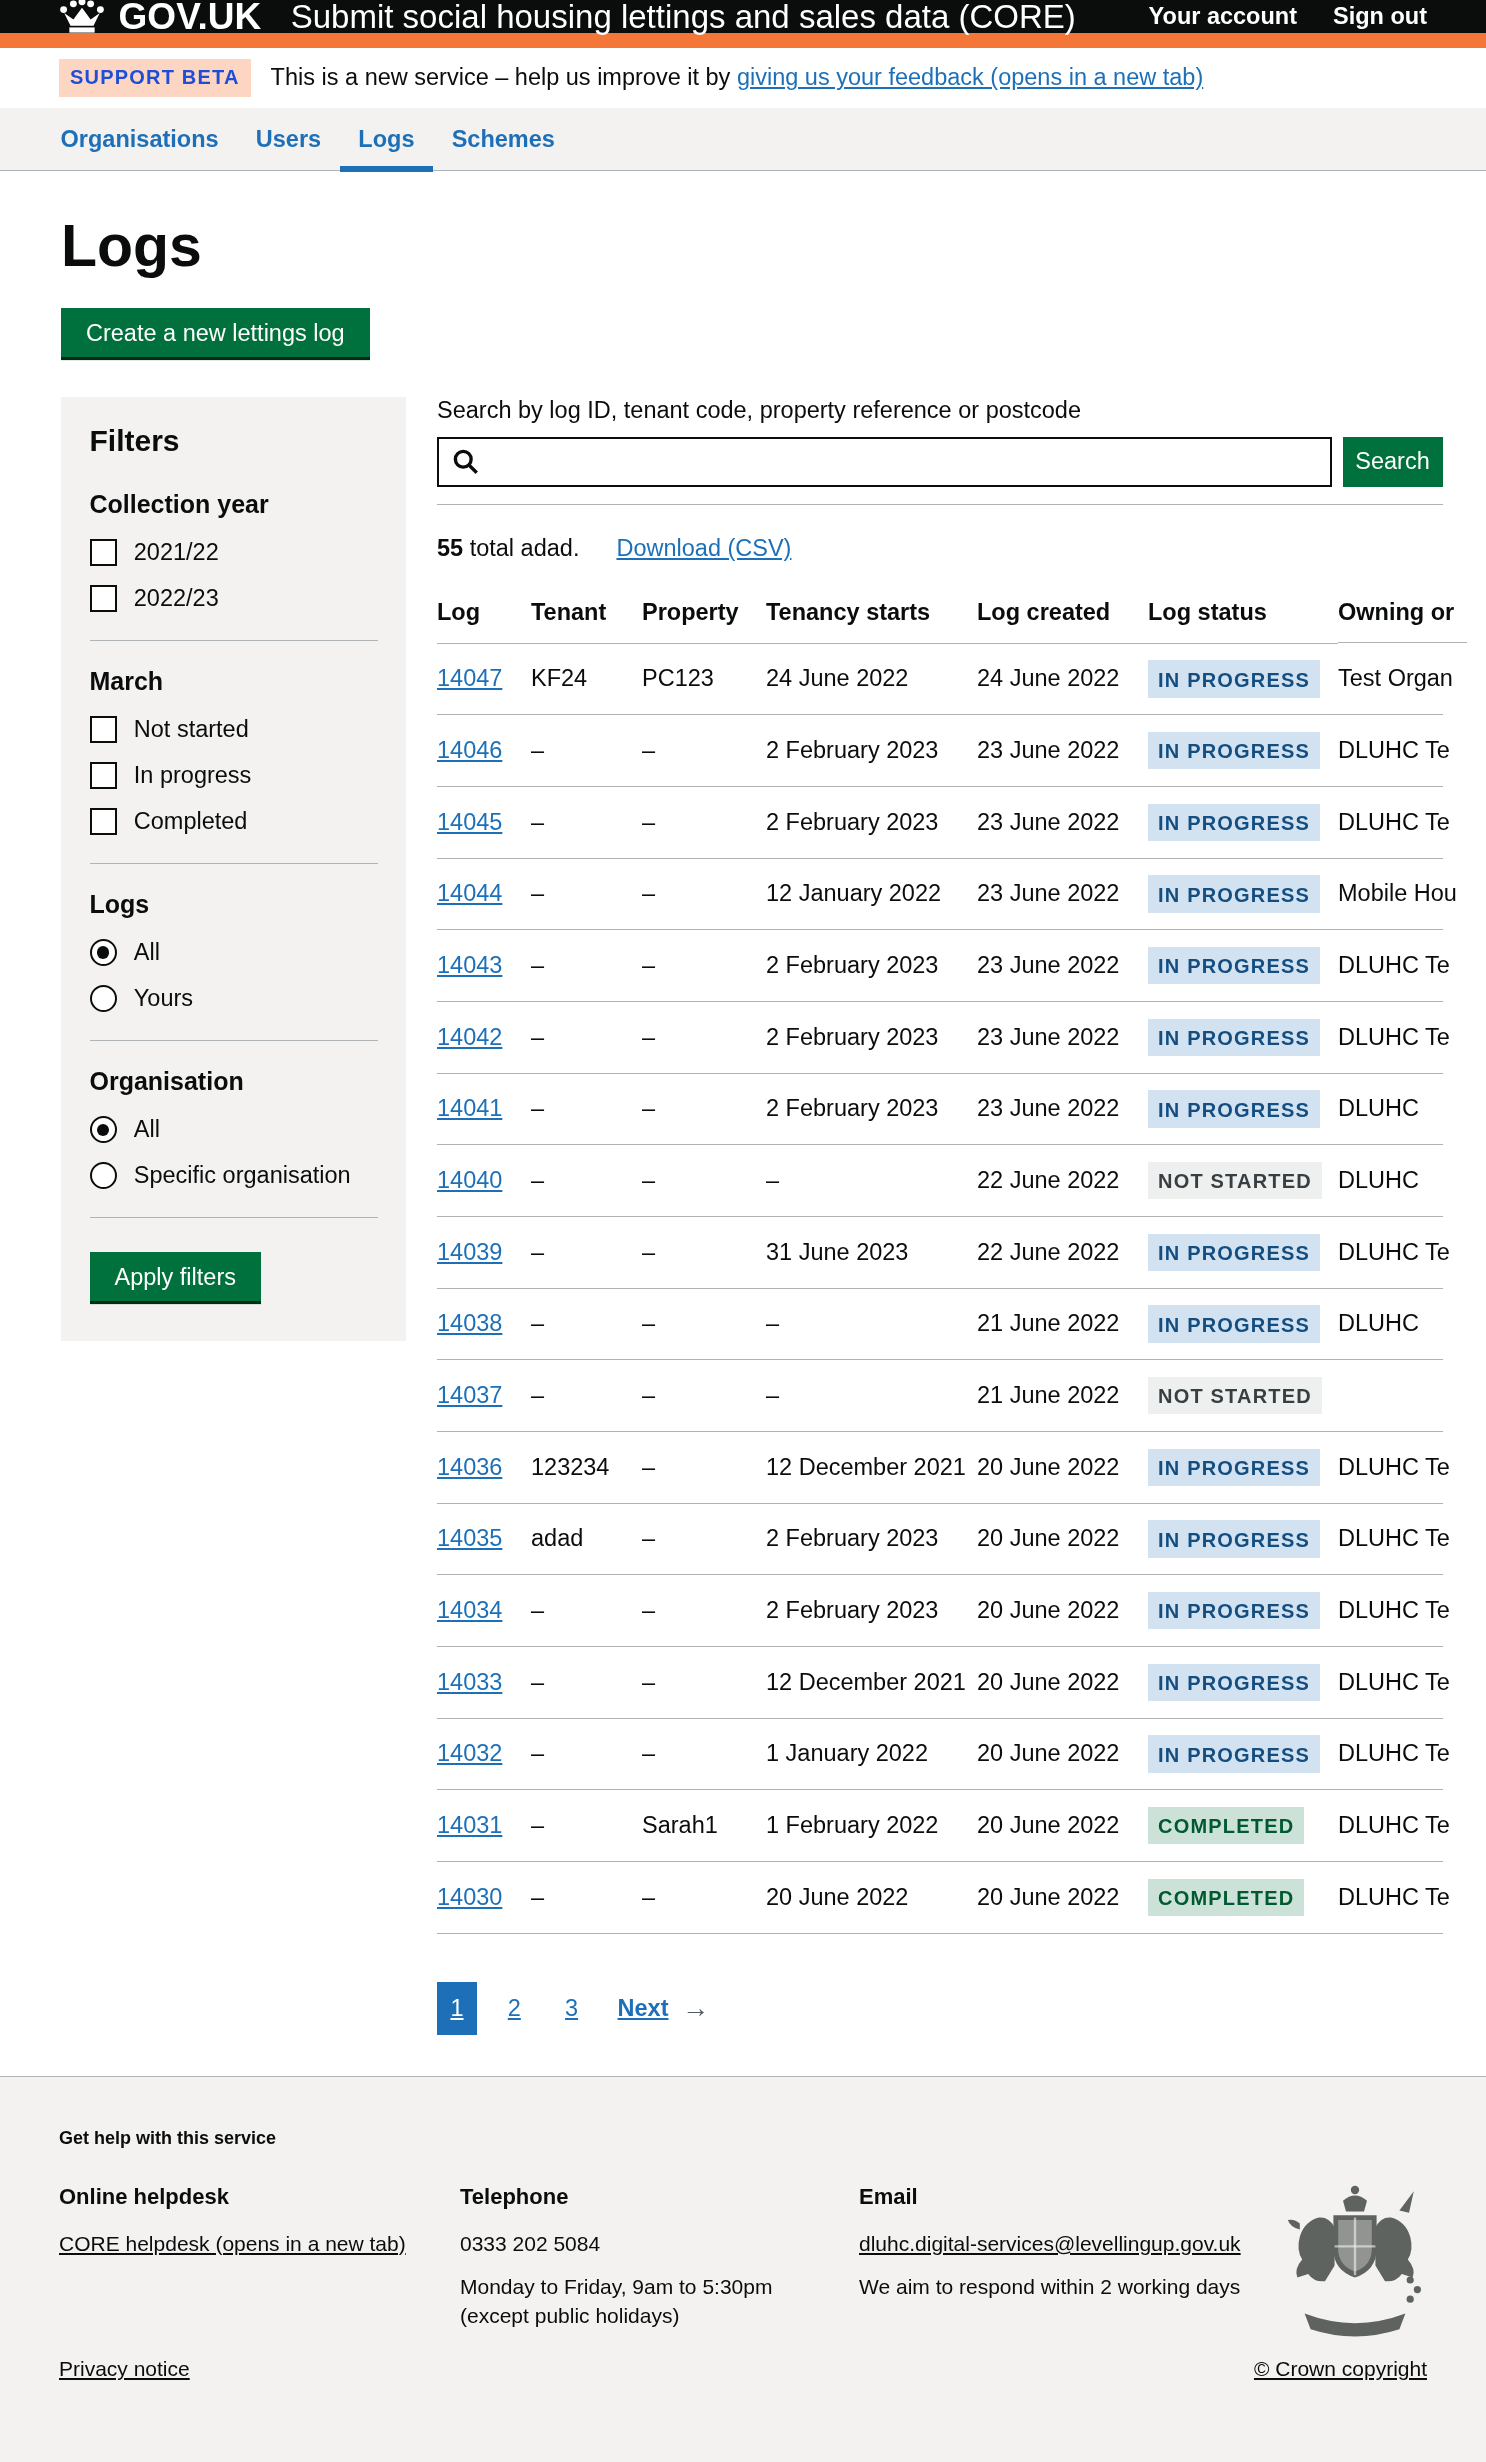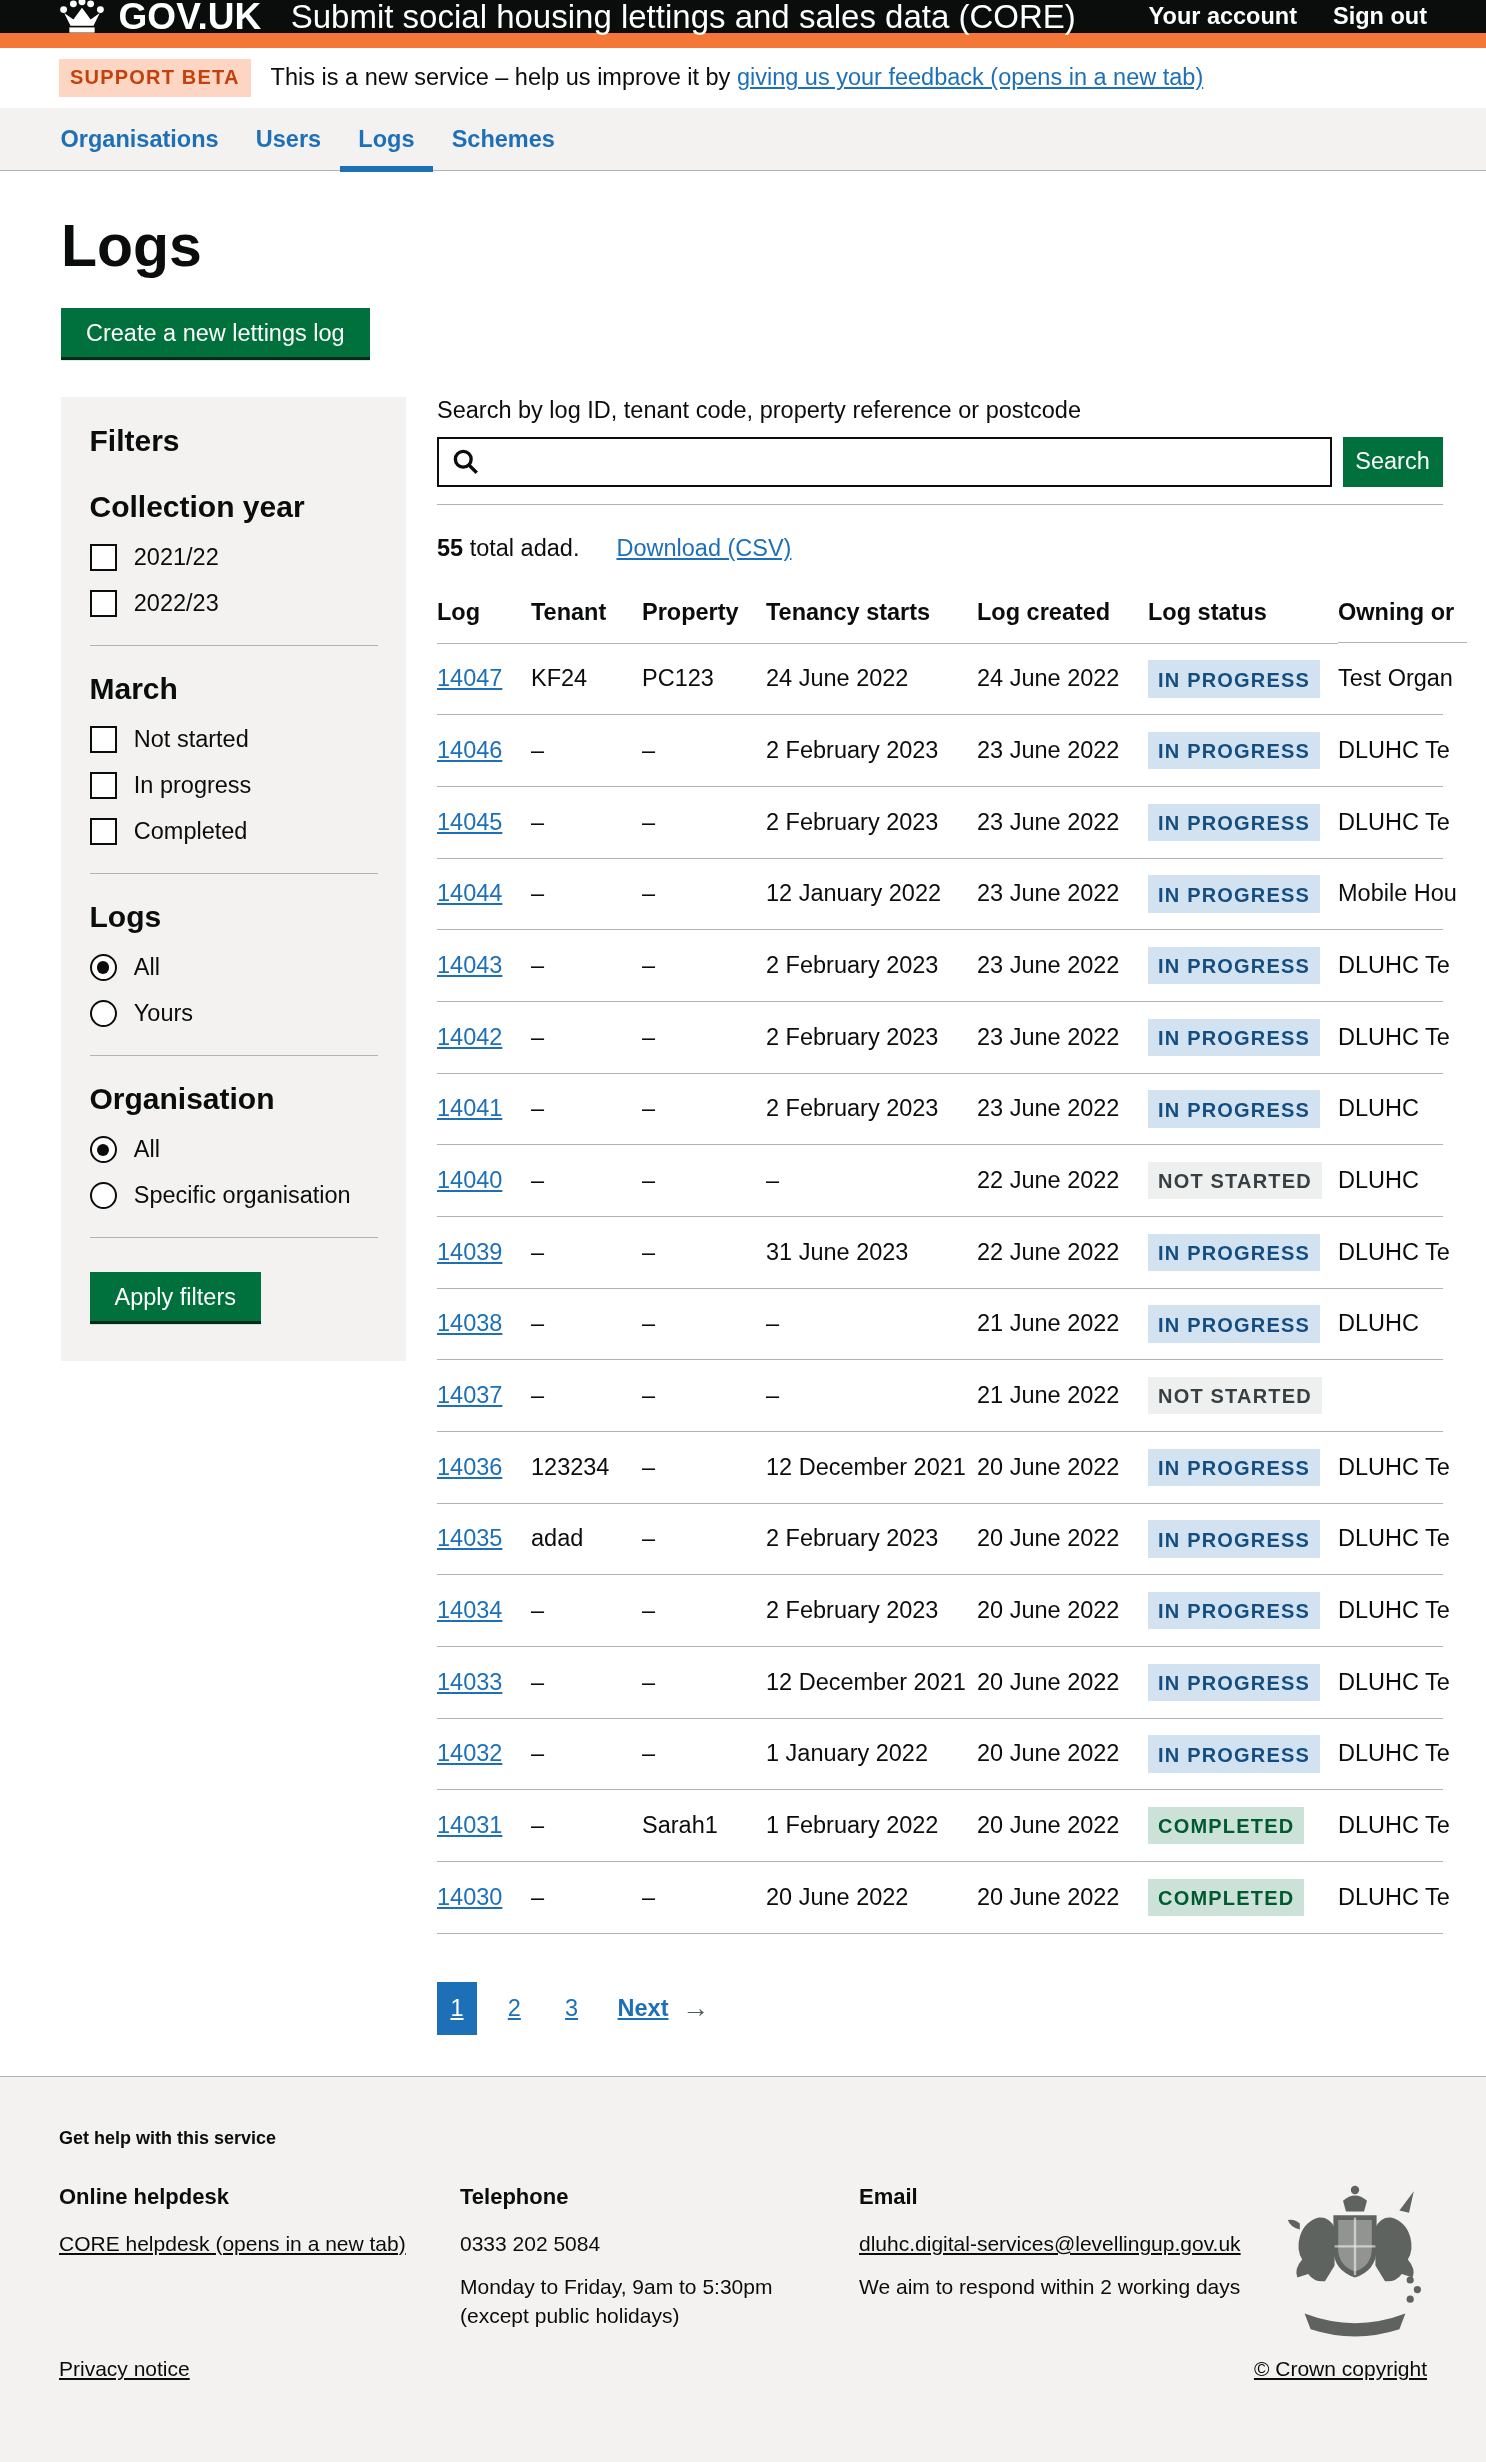--- a/index.html
+++ b/index.html
@@ -16,21 +16,21 @@
     display:flex; align-items:center; padding:0 59px; }
   .gov-header .left { display:flex; align-items:center; gap:13.6px; }
   .crown-svg { width:46px; height:37px; display:block; }
   .govuk-logotype { color:#fff; font-weight:bold; font-size:37px; letter-spacing:0; }
   .service-name { color:#fff; font-size:33px; font-weight:400; margin-left:16px; white-space:nowrap; }
   .gov-header .right { margin-left:auto; display:flex; gap:36px; }
   .gov-header .right a { color:#fff; font-size:23.5px; font-weight:bold; text-decoration:none; white-space:nowrap; }
 
   
   .phase-banner { background:#fff; padding:11px 59px; display:flex; align-items:center; gap:20px; }
-  .phase-tag { background:#fcd6c3; color:#c2410c; font-weight:bold; font-size:20px;
+  .phase-tag { background:#fcd6c3; color:#1d4ed8; font-weight:bold; font-size:20px;
     letter-spacing:1.2px; padding:7.4px 11px; text-transform:uppercase; white-space:nowrap; }
   .phase-text { font-size:23.5px; }
   .phase-text a { color:#1d70b8; }
 
   
   .primary-nav { background:#f3f2f1; border-bottom:1.9px solid #b1b4b6; padding:0 42px; display:flex; }
   .nav-item { position:relative; display:block; color:#1d70b8; font-weight:bold; font-size:23.5px;
     text-decoration:none; padding:18.6px 18.6px 16.7px; }
   .nav-item.active::after { content:""; position:absolute; left:0; right:0; bottom:-1.9px; height:6.2px; background:#1d70b8; }
 
@@ -41,21 +41,21 @@
   .btn-green { display:inline-block; background:#00703c; color:#fff; border:none;
     font-family:inherit; font-size:23.5px; text-align:center; padding:11.8px 25px 10.5px;
     box-shadow:0 3.1px 0 #002d18; cursor:pointer; }
   .create-btn { margin-top:32px; }
 
   .layout { display:flex; margin-top:40px; align-items:flex-start; }
 
   
   .filters { width:345px; flex:0 0 345px; background:#f3f2f1; padding:27px 28.5px 40px; }
   .filters h2 { font-size:30px; font-weight:bold; margin:0 0 32px; }
-  .filter-group h3 { font-size:30px; font-weight:bold; margin:16px 0 20px; }
+  .filter-group h3 { font-size:25px; font-weight:bold; margin:16px 0 20px; }
   .opt-row { display:flex; align-items:center; margin-bottom:18.6px; }
   .checkbox { width:27px; height:27px; border:2.5px solid #0b0c0c; background:#fff; flex:0 0 27px; }
   .radio { width:27px; height:27px; border:2.5px solid #0b0c0c; border-radius:50%; background:#fff;
     flex:0 0 27px; display:flex; align-items:center; justify-content:center; }
   .radio .dot { width:12.4px; height:12.4px; border-radius:50%; background:#0b0c0c; display:none; }
   .radio.is-checked .dot { display:block; }
   .opt-label { font-size:23.5px; margin-left:17.3px; }
   .filter-divider { border:none; border-top:1.2px solid #b1b4b6; margin:28.5px 0 26px; }
   .apply-btn { margin-top:7.4px; }
 

